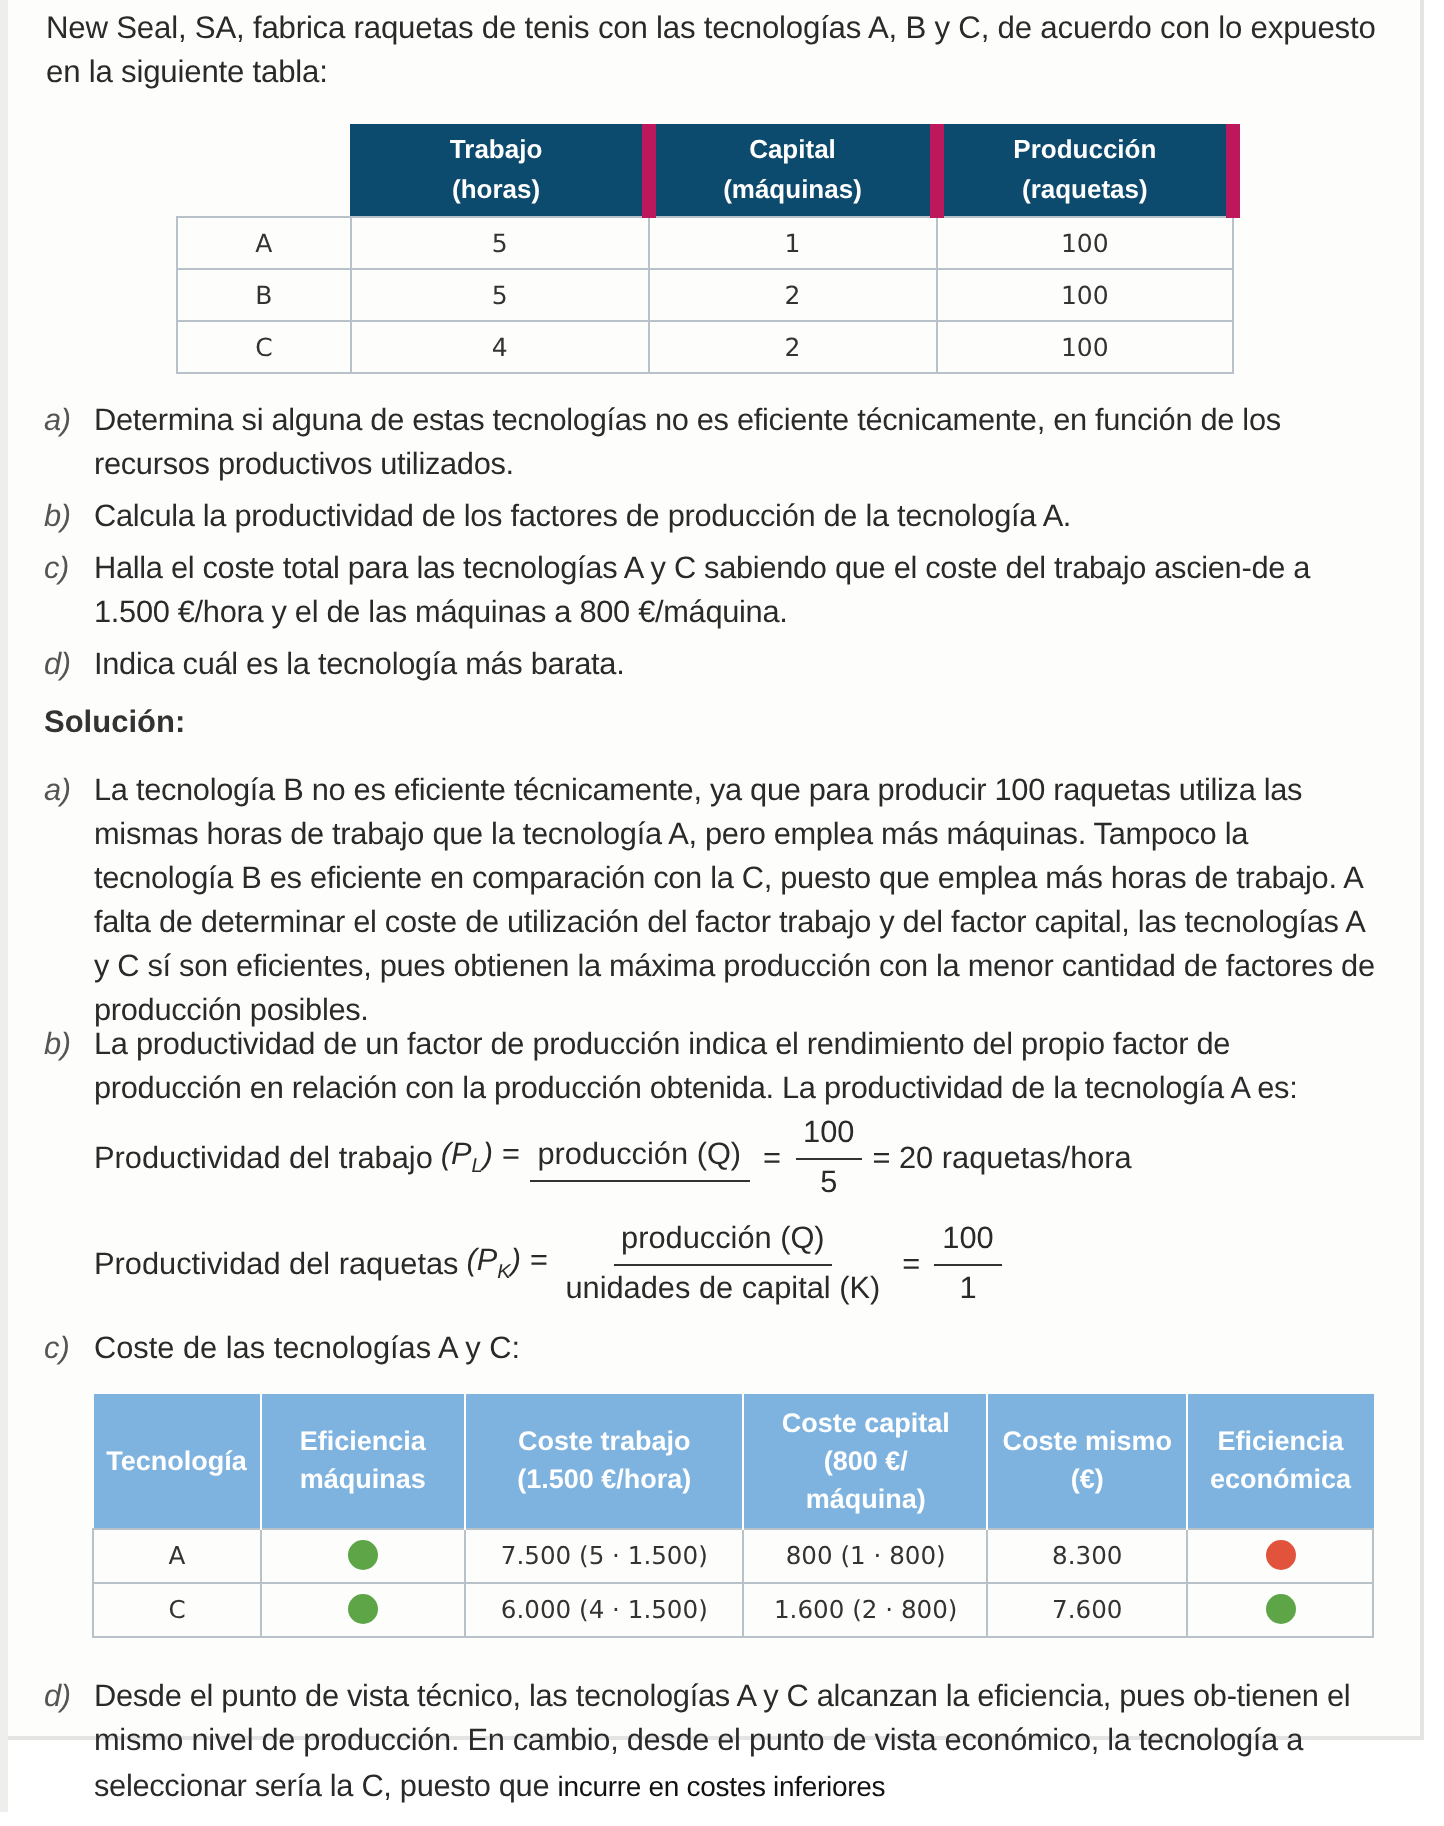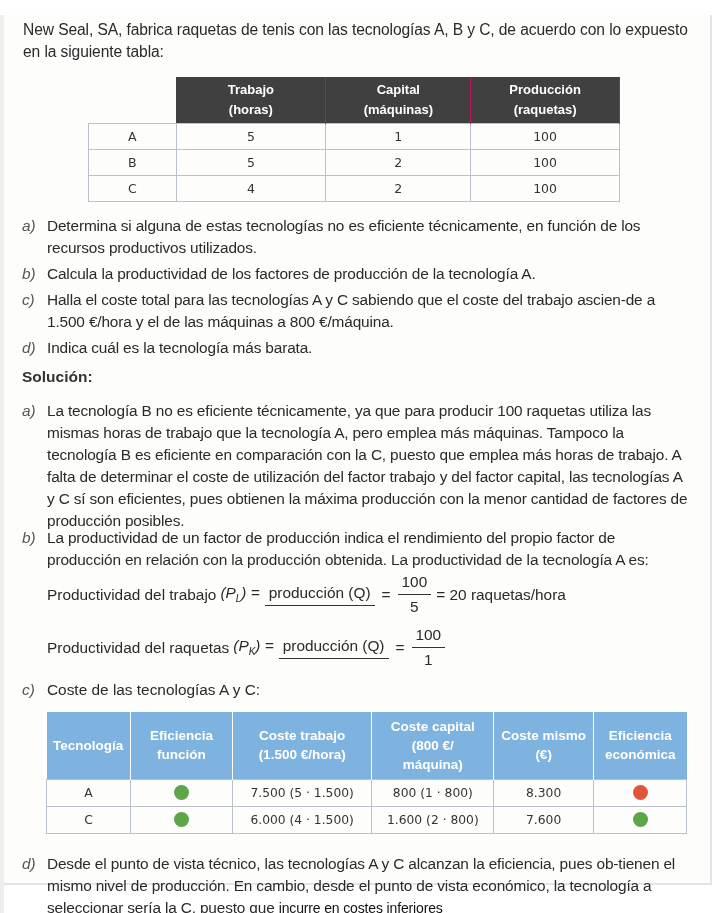--- a/index.html
+++ b/index.html
@@ -1,24 +1,24 @@
 <!DOCTYPE html>
 <html><head>
 <meta charset="utf-8">
 <style>
   * { box-sizing: border-box; margin: 0; padding: 0; }
   html, body { width: 722px; height: 913px; background: #ffffff; overflow: hidden; }
   body { font-family: "Liberation Sans", sans-serif; color: #2a2a2a; position: relative; }
-  .page { position: absolute; left: 0; top: 15px; width: 712px; height: 870px; background: #fdfdfc; border-right: 2px solid #e4e4e2; border-bottom: 2px solid #e4e4e2; }
+  .page { position: absolute; left: 0; top: 0; width: 712px; height: 870px; background: #fdfdfc; border-right: 2px solid #e4e4e2; border-bottom: 2px solid #e4e4e2; }
   .leftstrip { position: absolute; left: 0; top: 0; width: 4px; height: 906px; background: #eeeeec; }
   .intro { position: absolute; left: 23px; top: 4px; width: 670px; font-size: 15.6px; line-height: 22px; letter-spacing: -0.1px; }
 
   table { border-collapse: collapse; }
   .t1 { position: absolute; left: 88px; top: 62px; width: 532px; font-size: 13px; }
-  .t1 th { background: #404040; color: #ffffff; font-weight: bold; text-align: center; line-height: 20px; padding: 2px 4px; border-right: 1px solid #be185d; height: 46px; }
+  .t1 th { background: #0c4a6e; color: #ffffff; font-weight: bold; text-align: center; line-height: 20px; padding: 2px 4px; border-right: 7px solid #be185d; height: 46px; }
   .t1 th.blank { background: transparent; border: none; }
   .t1 td { height: 26px; text-align: center; border: 1px solid #b9c2c9; font-family: "DejaVu Sans", sans-serif; font-size: 12.5px; color: #333; }
   .t1 col.c0 { width: 88px; } .t1 col.c1 { width: 150px; } .t1 col.c2 { width: 145px; } .t1 col.c3 { width: 149px; }
 
   .qlist { position: absolute; left: 22px; top: 200px; width: 670px; font-size: 15.4px; line-height: 22px; letter-spacing: -0.15px; }
   .item { display: flex; margin-bottom: 4px; }
   .mark { width: 25px; flex: none; font-style: italic; color: #555; }
   .txt { flex: 1; }
 
   .sol-title { position: absolute; left: 22px; top: 353px; font-weight: bold; font-size: 15.5px; color: #333; }
@@ -134,20 +134,21 @@
       <span class="den">5</span>
     </span>
     <span>= 20 raquetas/hora</span>
   </div>
 
   <div class="formula f2">
     <span class="lbl">Productividad del raquetas</span>
     <span class="sym">(P<sub style="font-size:10px">K</sub>) =</span>
     <span class="frac">
       <span class="num">producción (Q)</span>
+      <span class="den">unidades de capital (K)</span>
     </span>
     <span class="eq">=</span>
     <span class="frac">
       <span class="num">100</span>
       <span class="den">1</span>
     </span>
   </div>
 
   <div class="item sol-c">
     <span class="mark">c)</span>
@@ -159,21 +160,21 @@
         <col class="d0">
         <col class="d1">
         <col class="d2">
         <col class="d3">
         <col class="d4">
         <col class="d5">
       </colgroup>
     <thead>
       <tr>
         <th><span>Tecnología</span></th>
-        <th><span>Eficiencia</span><br><span>función</span></th>
+        <th><span>Eficiencia</span><br><span>máquinas</span></th>
         <th><span>Coste trabajo</span><br><span>(1.500 €/hora)</span></th>
         <th><span>Coste capital</span><br><span>(800 €/</span><br><span>máquina)</span></th>
         <th><span>Coste mismo</span><br><span>(€)</span></th>
         <th><span>Eficiencia</span><br><span>económica</span></th>
       </tr>
     </thead>
     <tbody id="t2body">
         <tr>
           <td>A</td>
           <td><span class="dot" style="background: rgb(93, 165, 71);"></span></td>

